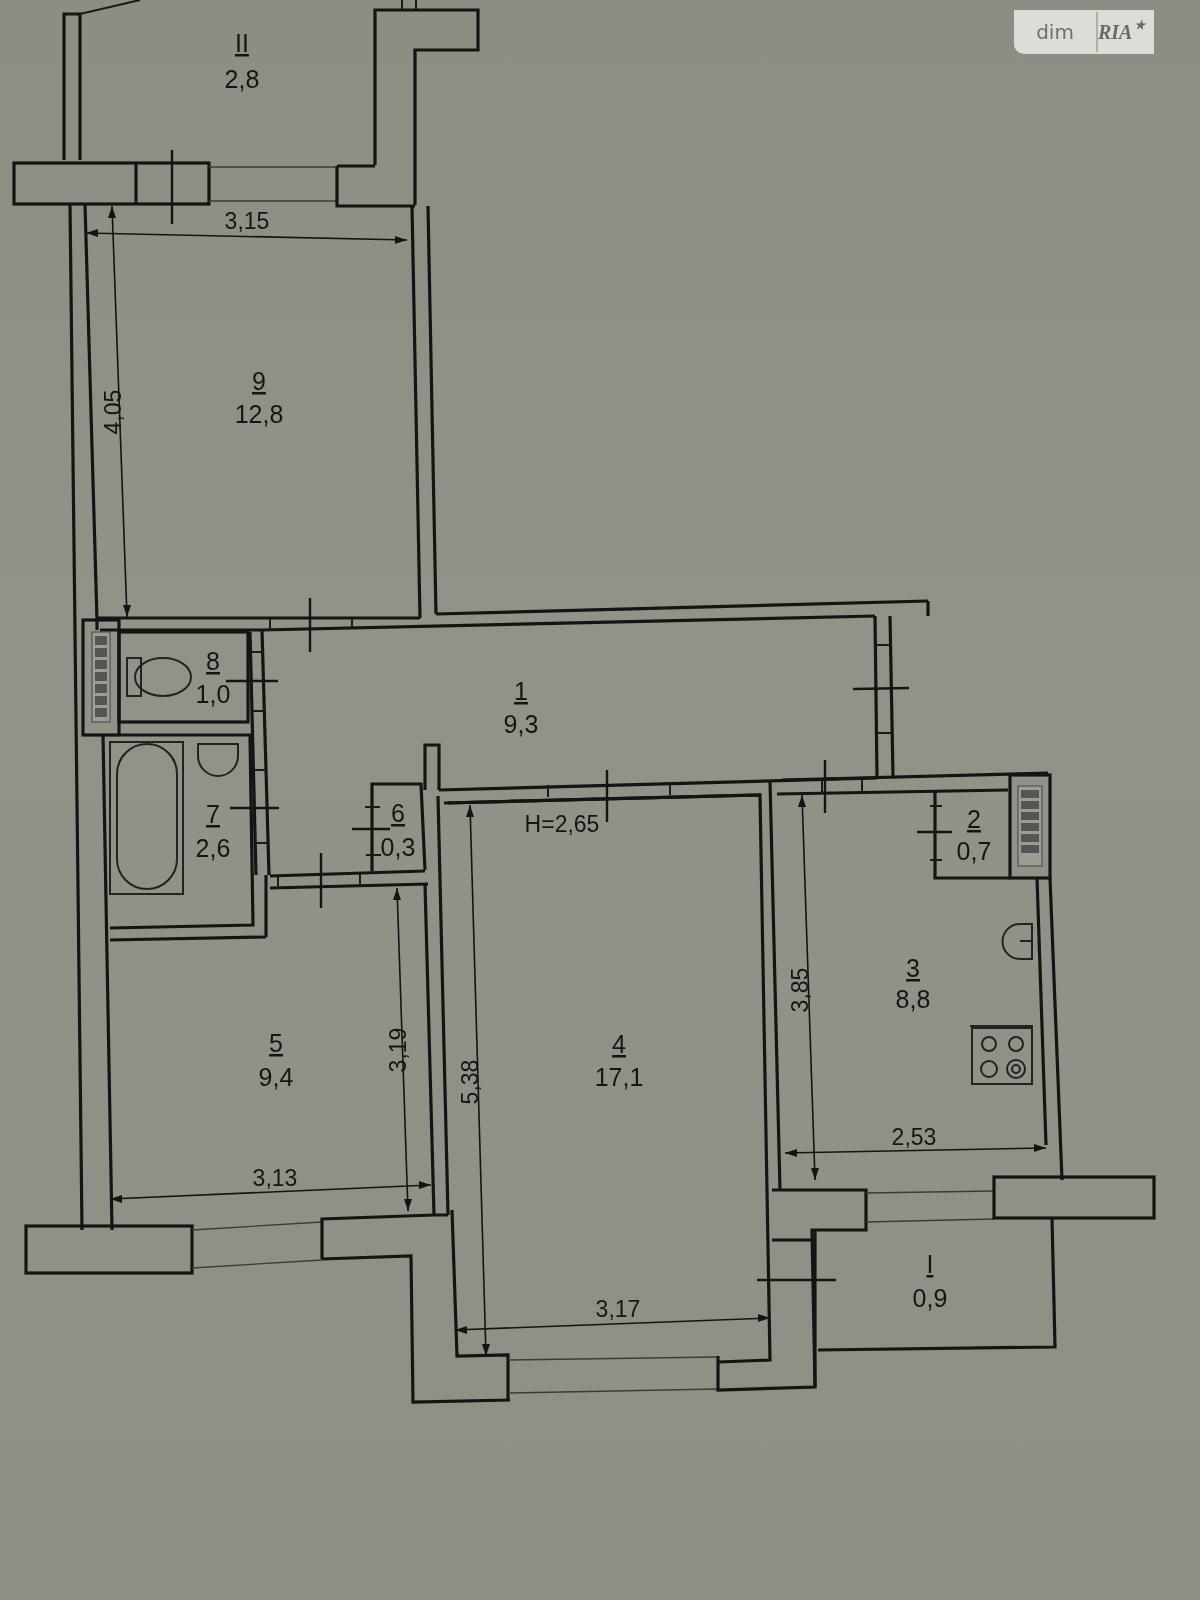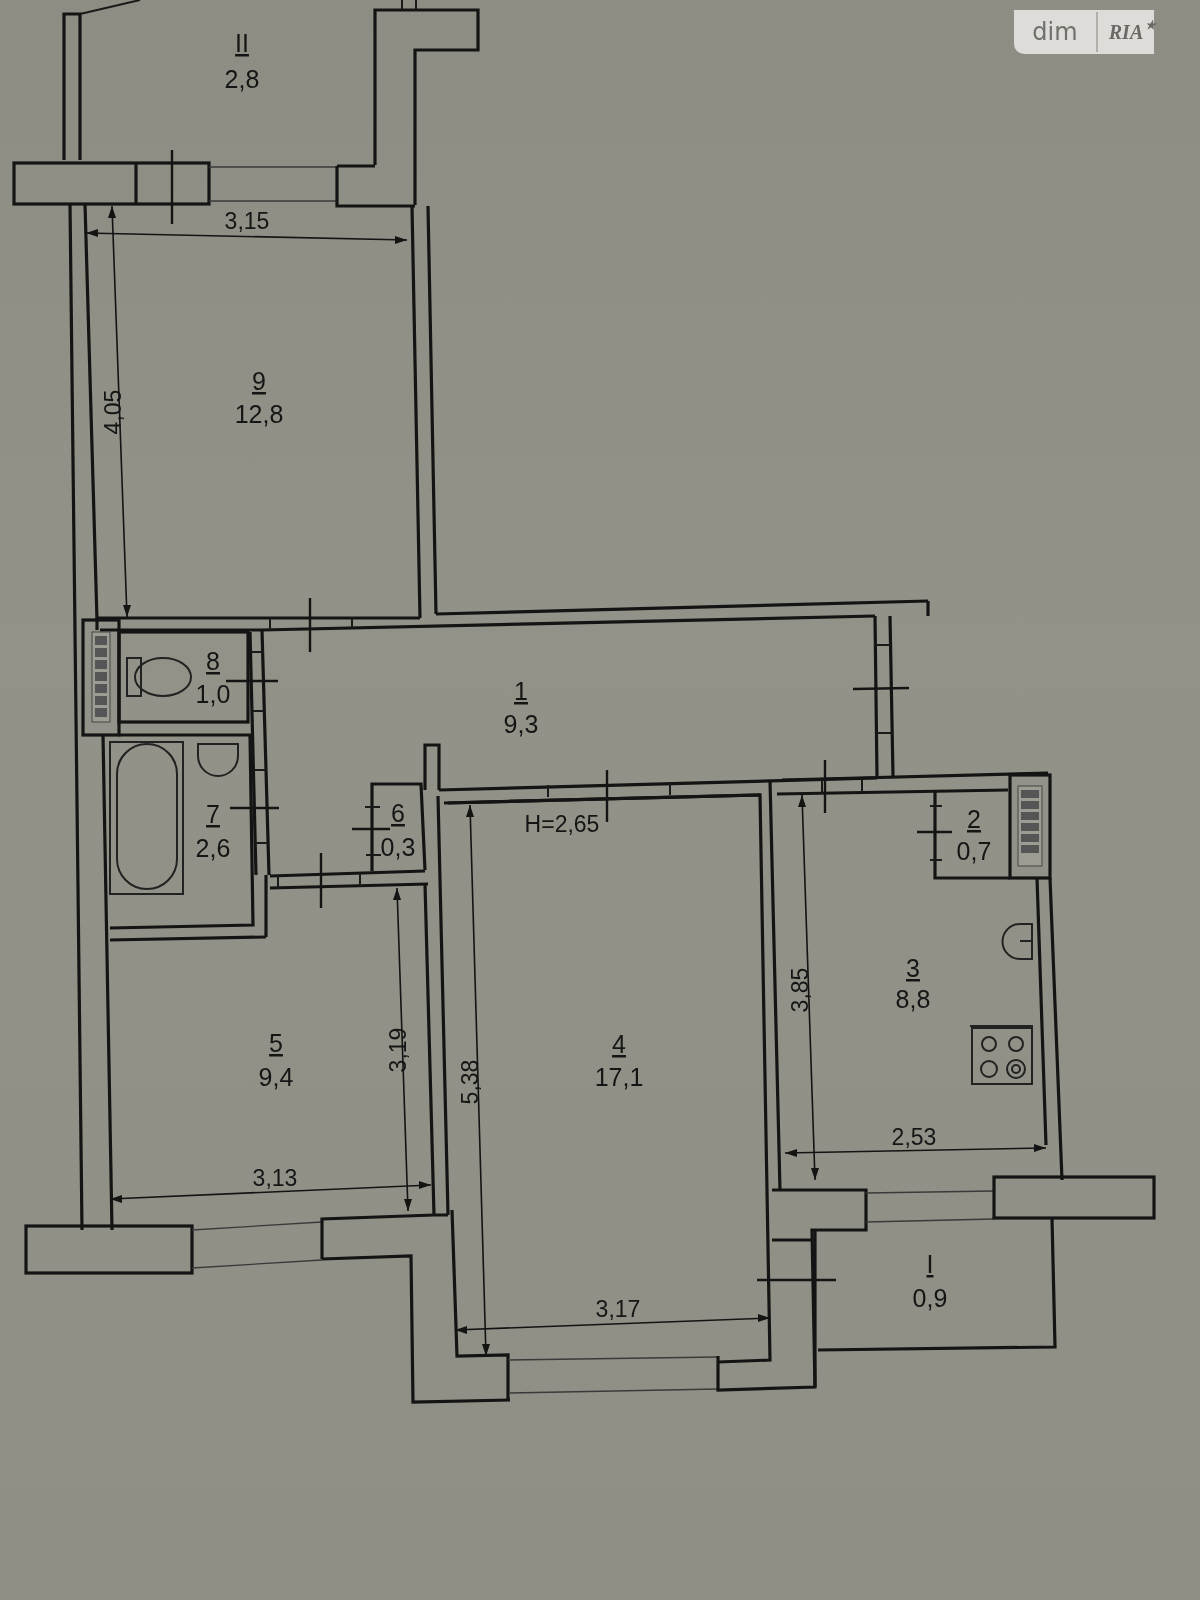--- a/index.html
+++ b/index.html
@@ -23,22 +23,22 @@
   .radiator { fill: #9d9c93; stroke: #444; stroke-width: 1; }
   .rad-cell { fill: #555; }
   .lbl { font-family: "Liberation Sans", sans-serif; font-size: 25px; fill: #151515; text-anchor: middle; }
   .lbl-num { text-decoration: underline; }
   .dimtxt { font-family: "Liberation Sans", sans-serif; font-size: 23px; fill: #151515; text-anchor: middle; }
   .watermark {
     position: absolute; left: 1014px; top: 10px; width: 140px; height: 44px;
     background: #dddcd8; border-radius: 0 0 0 10px;
     display: flex; align-items: center;
   }
-  .wm-dim { width: 82px; text-align: center; font-size: 24px; color: #6f6f6b; font-family: "DejaVu Sans", sans-serif; border-right: 2px solid #b0afaa; line-height: 40px; }
-  .wm-ria { flex: 1; text-align: right; font-size: 20px; font-weight: bold; color: #6a6965; font-family: "Liberation Serif", serif; font-style: italic; }
+  .wm-dim { width: 82px; text-align: center; font-size: 20px; color: #6f6f6b; font-family: "DejaVu Sans", sans-serif; border-right: 2px solid #b0afaa; line-height: 40px; }
+  .wm-ria { flex: 1; text-align: left; font-size: 20px; font-weight: bold; color: #6a6965; font-family: "Liberation Serif", serif; font-style: italic; }
   .wm-star { font-size: 12px; position: relative; top: -10px; left: 2px; }
 </style>
 </head>
 <body>
 
 <div class="paper"></div>
 
 <svg class="plan" viewBox="0 0 1200 1600">
 
   <g>

